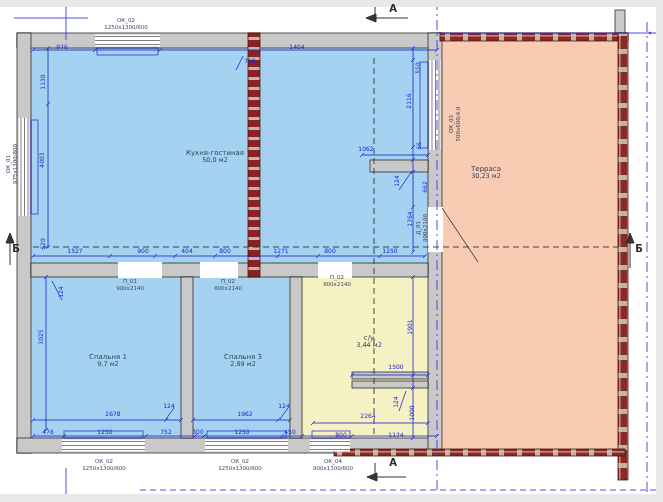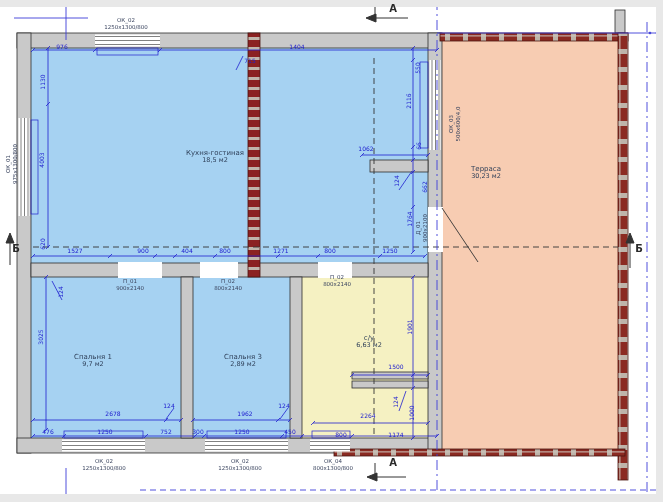--- a/index.html
+++ b/index.html
@@ -291,37 +291,37 @@
         <div>450</div>
       </div>
       <div class="lbl dim" style="left: 341px; top: 435px; transform: translate(-50%, -50%);">
         <div>800</div>
       </div>
       <div class="lbl dim" style="left: 396px; top: 435px; transform: translate(-50%, -50%);">
         <div>1174</div>
       </div>
       <div class="lbl room" style="left: 192px; top: 157px; transform: translate(-50%, -50%); margin-left: 23px;">
         <div>Кухня-гостиная</div>
-        <div>18,5 м2</div>
+        <div>50,0 м2</div>
       </div>
       <div class="lbl room" style="left: 486px; top: 173px; transform: translate(-50%, -50%);">
         <div>Терраса</div>
         <div>30,23 м2</div>
       </div>
-      <div class="lbl room" style="left: 93px; top: 361px; transform: translate(-50%, -50%);">
+      <div class="lbl room" style="left: 108px; top: 361px; transform: translate(-50%, -50%);">
         <div>Спальня 1</div>
         <div>9,7 м2</div>
       </div>
       <div class="lbl room" style="left: 243px; top: 361px; transform: translate(-50%, -50%);">
         <div>Спальня 3</div>
         <div>2,89 м2</div>
       </div>
       <div class="lbl room" style="left: 369px; top: 342px; transform: translate(-50%, -50%);">
         <div>с/у</div>
-        <div>6,63 м2</div>
+        <div>3,44 м2</div>
       </div>
       <div class="lbl win" style="left: 126px; top: 24px; transform: translate(-50%, -50%);">
         <div>ОК_02</div>
         <div>1250х1300/800</div>
       </div>
       <div class="lbl win" style="left: 12px; top: 164px; transform: translate(-50%, -50%) rotate(-90deg);">
         <div>ОК_01</div>
         <div>975х1300/800</div>
       </div>
       <div class="lbl win" style="left: 455px; top: 124px; transform: translate(-50%, -50%) rotate(-90deg);">

